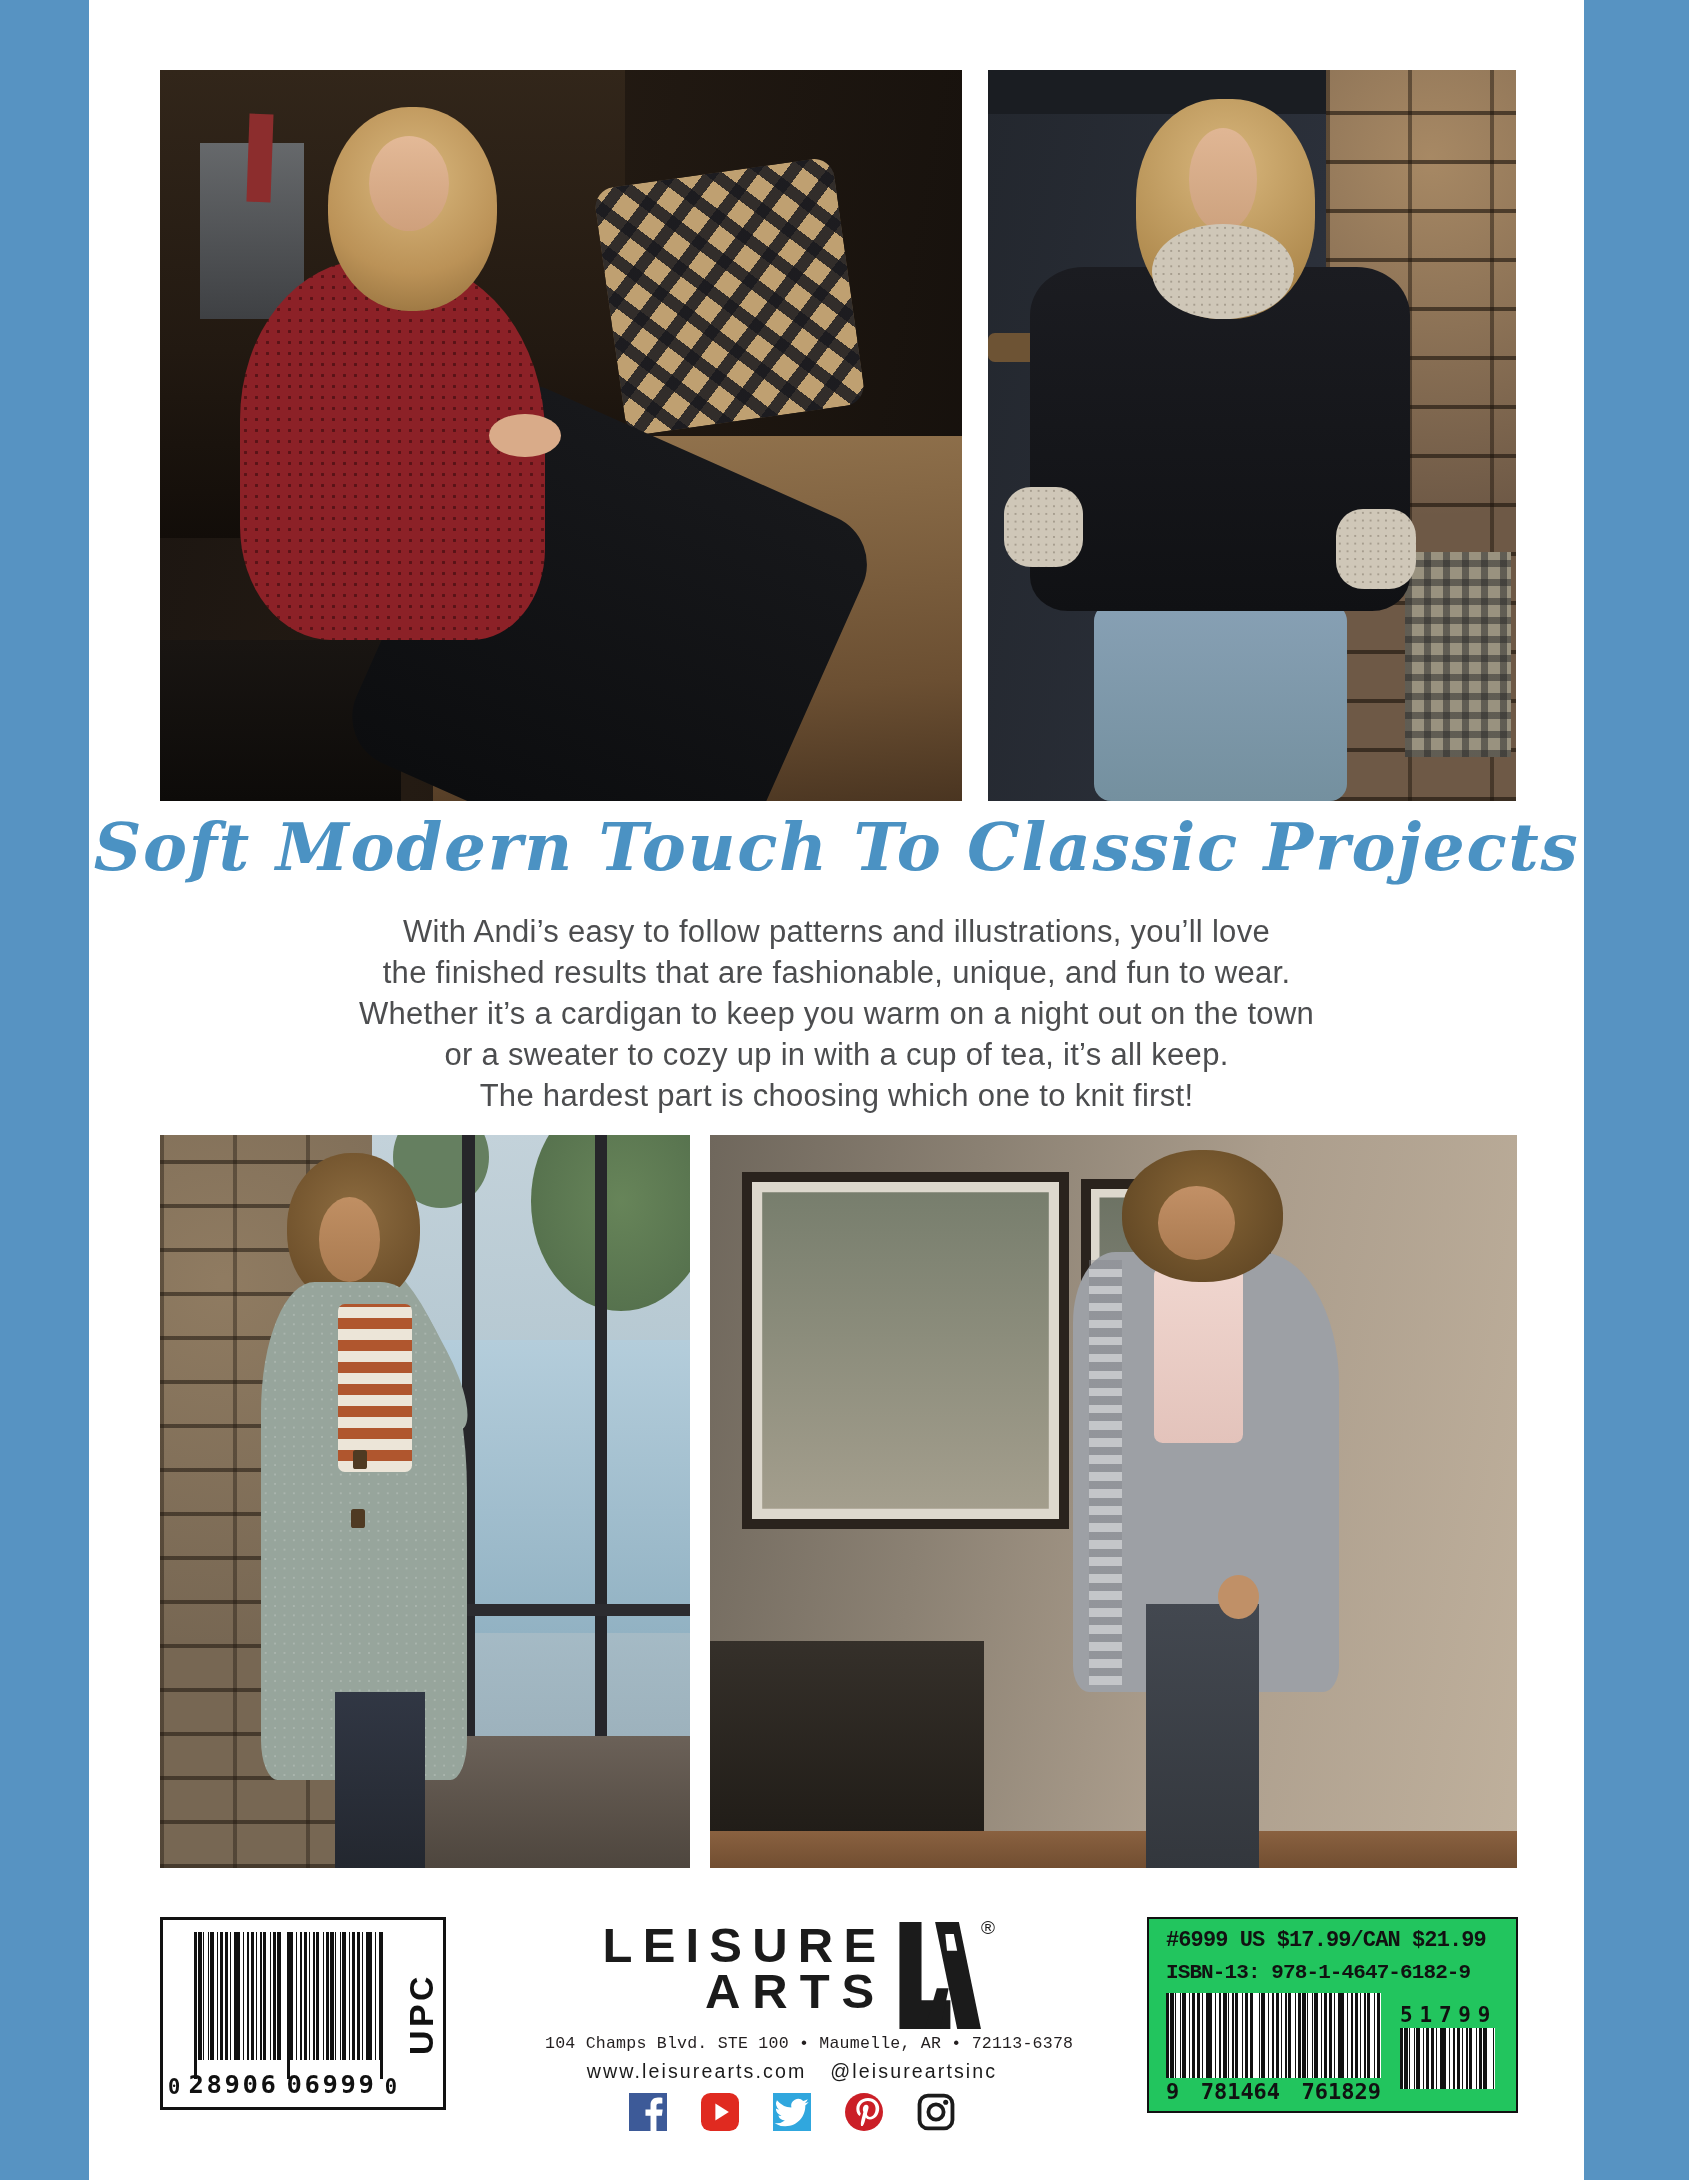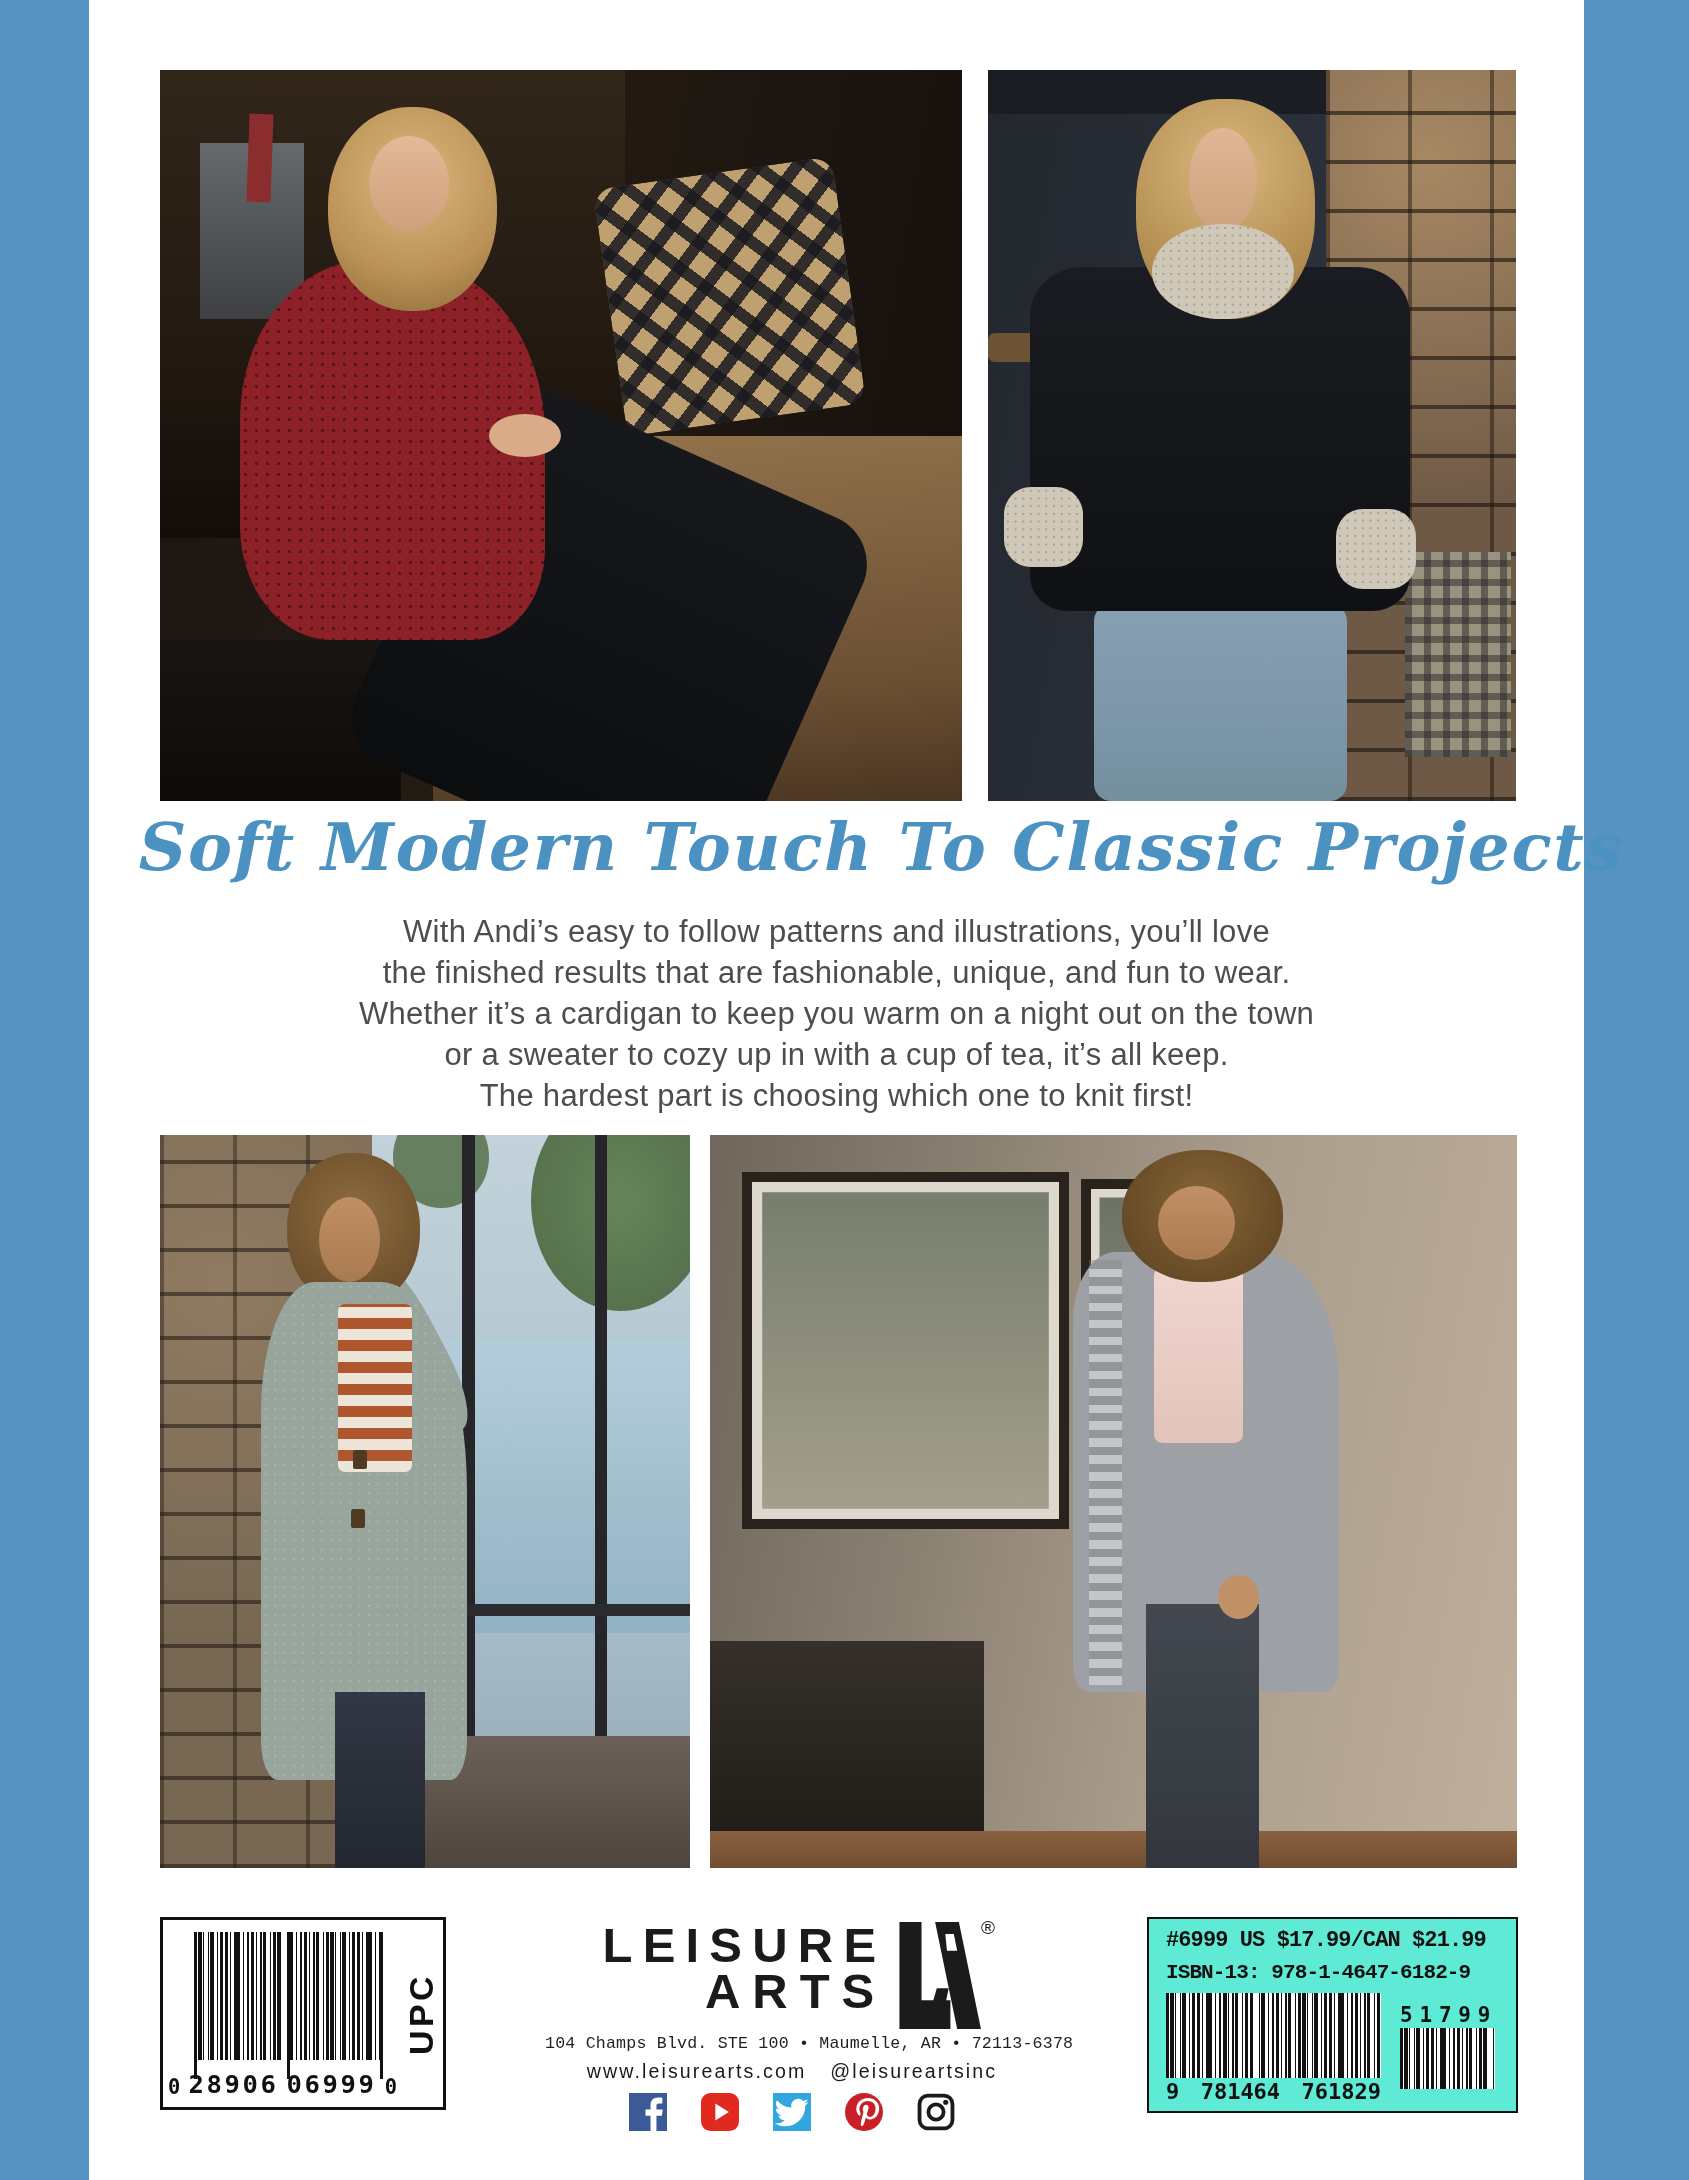--- a/index.html
+++ b/index.html
@@ -95,21 +95,21 @@
   .br-top{left:55%;top:18%;width:11%;height:24%;border-radius:8.5px;background:linear-gradient(#f0d6cf,#e3c3bb);}
   .br-hair{left:51%;top:2%;width:20%;height:18%;border-radius:48%;
     background:radial-gradient(circle at 50% 40%,#876536,#654a26 75%,#4e3a1e);}
   .br-face{left:55.5%;top:7%;width:9.5%;height:10%;border-radius:50%;background:linear-gradient(#c29066,#aa7a50);}
   .br-jeans{left:54%;top:64%;width:14%;height:36%;background:linear-gradient(#434850,#33373d);}
   .br-hand{left:63%;top:60%;width:5%;height:6%;border-radius:50%;background:#c09067;}
 
   
   .headline{position:absolute;left:89px;width:1495px;top:808px;text-align:center;
     font-family:"DejaVu Serif",serif;font-style:italic;font-weight:700;font-size:66px;
-    letter-spacing:1.7px;color:#4b92c3;padding-left:45px;}
+    letter-spacing:1.7px;color:#4b92c3;}
   .intro{position:absolute;left:89px;width:1495px;top:911px;text-align:center;
     font-size:31px;line-height:41px;letter-spacing:0.3px;color:#4c4d4f;}
 
   
   .bars{background-image:repeating-linear-gradient(90deg,
       #111 0 2.6px,#fff 2.6px 4.3px,#111 4.3px 7.7px,#fff 7.7px 9.4px,#111 9.4px 10.2px,#fff 10.2px 13.6px,
       #111 13.6px 15.3px,#fff 15.3px 16px,#111 16px 19.6px,#fff 19.6px 23px,#111 23px 24px,#fff 24px 26.4px);}
   .mono{font-family:"DejaVu Sans Mono","Liberation Mono",monospace;font-weight:700;color:#111;}
 
   .upc-box{position:absolute;left:160px;top:1917px;width:286px;height:193px;background:#fff;
@@ -140,21 +140,21 @@
   .social-row{margin-top:10.2px;display:flex;justify-content:center;align-items:center;gap:34px;}
   .icon{width:38px;height:38px;flex:0 0 auto;}
   .icon svg{display:block;width:100%;height:100%;}
   .icon-fb{background:#3d5a98;}
   .icon-yt{background:#e02a20;border-radius:9.4px;}
   .icon-tw{background:#30a7de;}
   .icon-pin{background:#cb1f27;border-radius:50%;}
   .icon-ig{background:#fff;}
 
   
-  .isbn-box{position:absolute;left:1147px;top:1917px;width:371px;height:196px;background:#5eead4;
+  .isbn-box{position:absolute;left:1147px;top:1917px;width:371px;height:196px;background:#22c55e;
     border:2.6px solid #111;box-sizing:border-box;padding:8.5px 17px;}
   .price-line{font-family:"Liberation Mono",monospace;font-weight:700;font-size:22px;
     letter-spacing:-0.9px;white-space:nowrap;color:#111;}
   .isbn-line{font-family:"Liberation Mono",monospace;font-weight:700;font-size:21px;
     letter-spacing:-0.9px;white-space:nowrap;color:#111;margin-top:8.5px;}
   .ean-row{margin-top:8.5px;display:flex;align-items:flex-start;gap:19px;}
   .ean-main{width:215px;}
   .ean-main .bars-main{width:215px;height:85px;}
   .ean-digits{display:flex;justify-content:space-between;font-size:22px;margin-top:1.7px;}
   .ean-sup{width:95px;margin-top:10.2px;}

